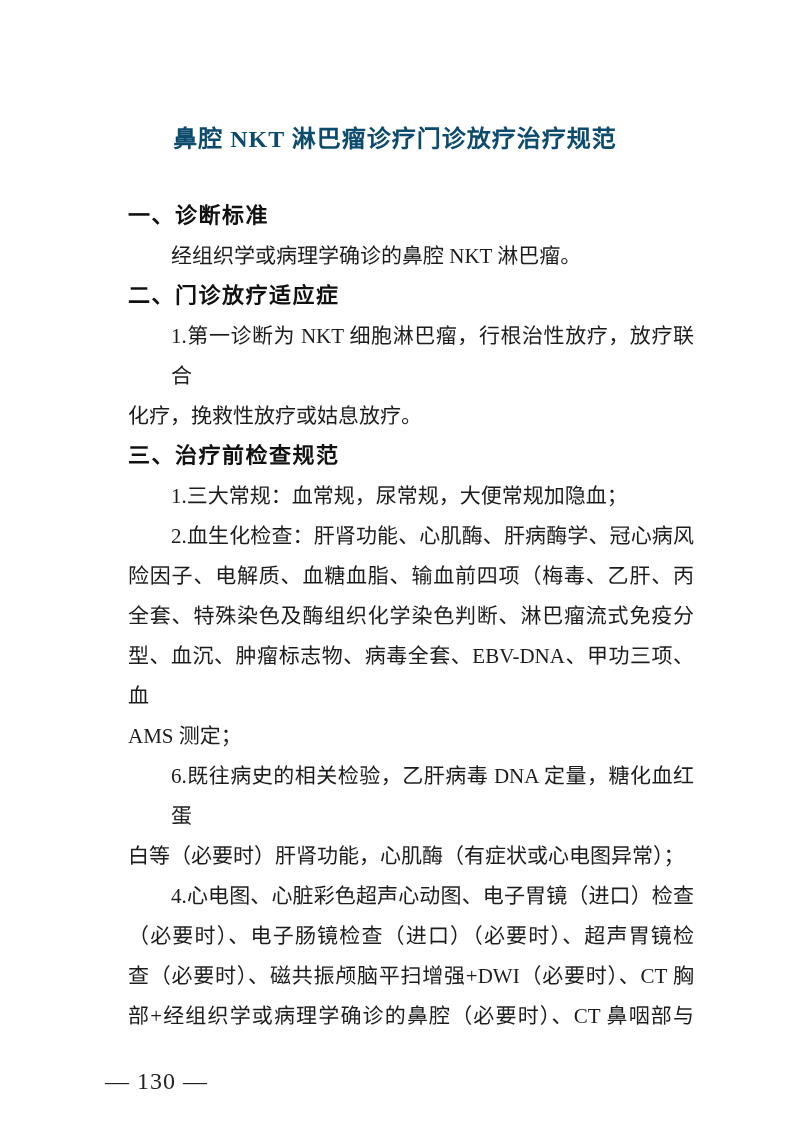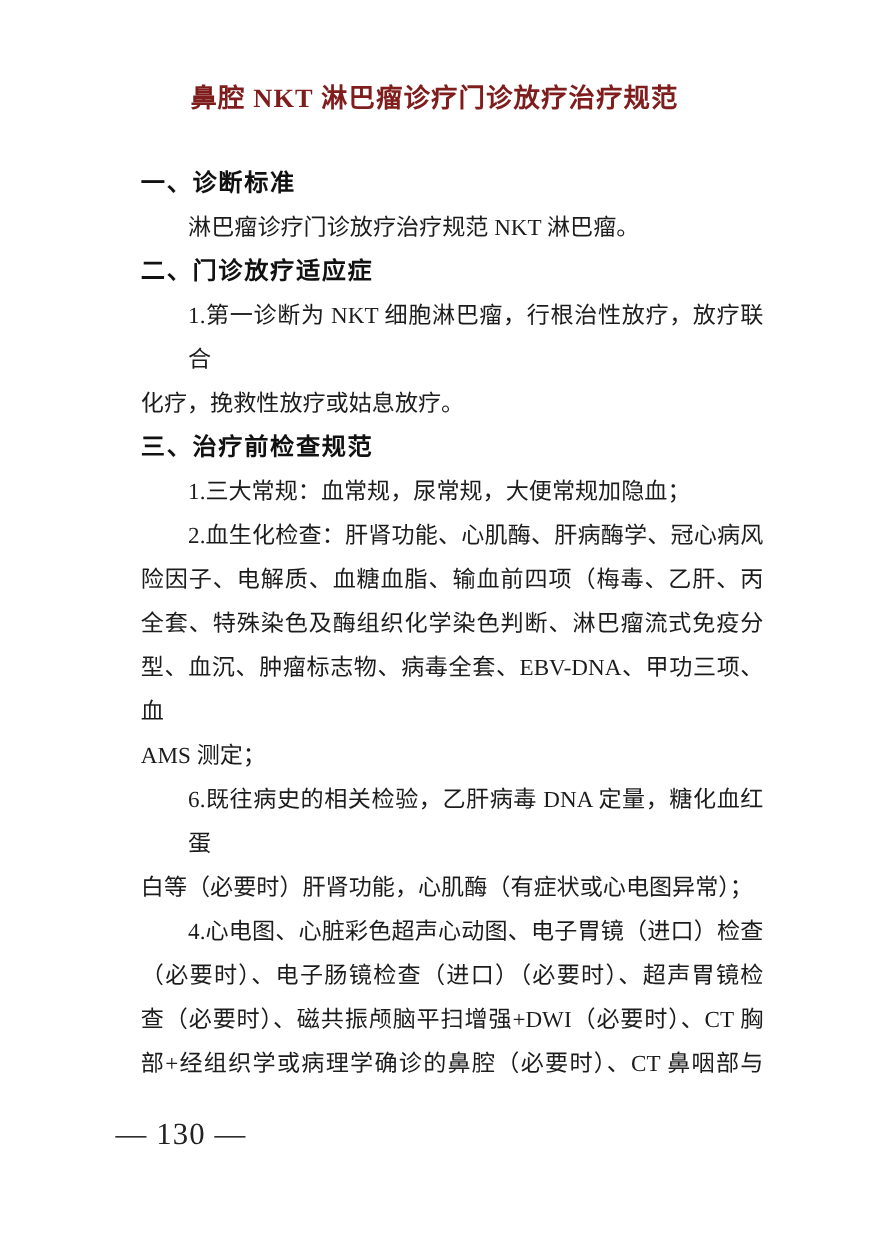--- a/index.html
+++ b/index.html
@@ -12,28 +12,28 @@
     width: 793px;
     height: 1122px;
     background: #ffffff;
     box-sizing: border-box;
     padding: 0 99px 0 96px;
     overflow: hidden;
     color: #1a1a1a;
     font-family: "Liberation Serif", "DejaVu Serif", serif;
   }
   .doc-title {
-    margin-top: 70px;
+    margin-top: 119px;
     text-align: center;
     font-family: "Liberation Serif", "DejaVu Serif", serif;
     font-weight: 700;
     font-size: 24px;
     line-height: 40px;
     letter-spacing: 1px;
-    color: #7f1d1d;
+    color: #0c4a6e;
   }
   .content {
     margin-top: 37px;
   }
   .line {
     font-size: 21px;
     line-height: 40px;
     white-space: normal;
     color: #1c1c1c;
     margin-left: 32px;
@@ -52,36 +52,36 @@
   .h {
     font-family: "Liberation Sans", "DejaVu Sans", sans-serif;
     font-weight: 700;
     font-size: 22px;
     letter-spacing: 1.5px;
     color: #111111;
   }
   .page-number {
     margin-top: 32px;
     margin-left: 9px;
-    font-size: 28px;
+    font-size: 24px;
     line-height: 26px;
     color: #222222;
     letter-spacing: 1px;
   }
 </style>
 </head>
 <body>
 
 <div class="page">
 
   <div class="doc-title">鼻腔 NKT 淋巴瘤诊疗门诊放疗治疗规范</div>
 
   <div class="content">
     <div class="line h">一、诊断标准</div>
-    <div class="line ind">淋巴瘤诊疗门诊放疗治疗规范 NKT 淋巴瘤。</div>
+    <div class="line ind">经组织学或病理学确诊的鼻腔 NKT 淋巴瘤。</div>
     <div class="line h">二、门诊放疗适应症</div>
     <div class="line ind jl">1.第一诊断为 NKT 细胞淋巴瘤，行根治性放疗，放疗联合</div>
     <div class="line">化疗，挽救性放疗或姑息放疗。</div>
     <div class="line h">三、治疗前检查规范</div>
     <div class="line ind">1.三大常规：血常规，尿常规，大便常规加隐血；</div>
     <div class="line ind jl">2.血生化检查：肝肾功能、心肌酶、肝病酶学、冠心病风</div>
     <div class="line jl">险因子、电解质、血糖血脂、输血前四项（梅毒、乙肝、丙</div>
     <div class="line jl">全套、特殊染色及酶组织化学染色判断、淋巴瘤流式免疫分</div>
     <div class="line jl">型、血沉、肿瘤标志物、病毒全套、EBV-DNA、甲功三项、血</div>
     <div class="line">AMS 测定；</div>

